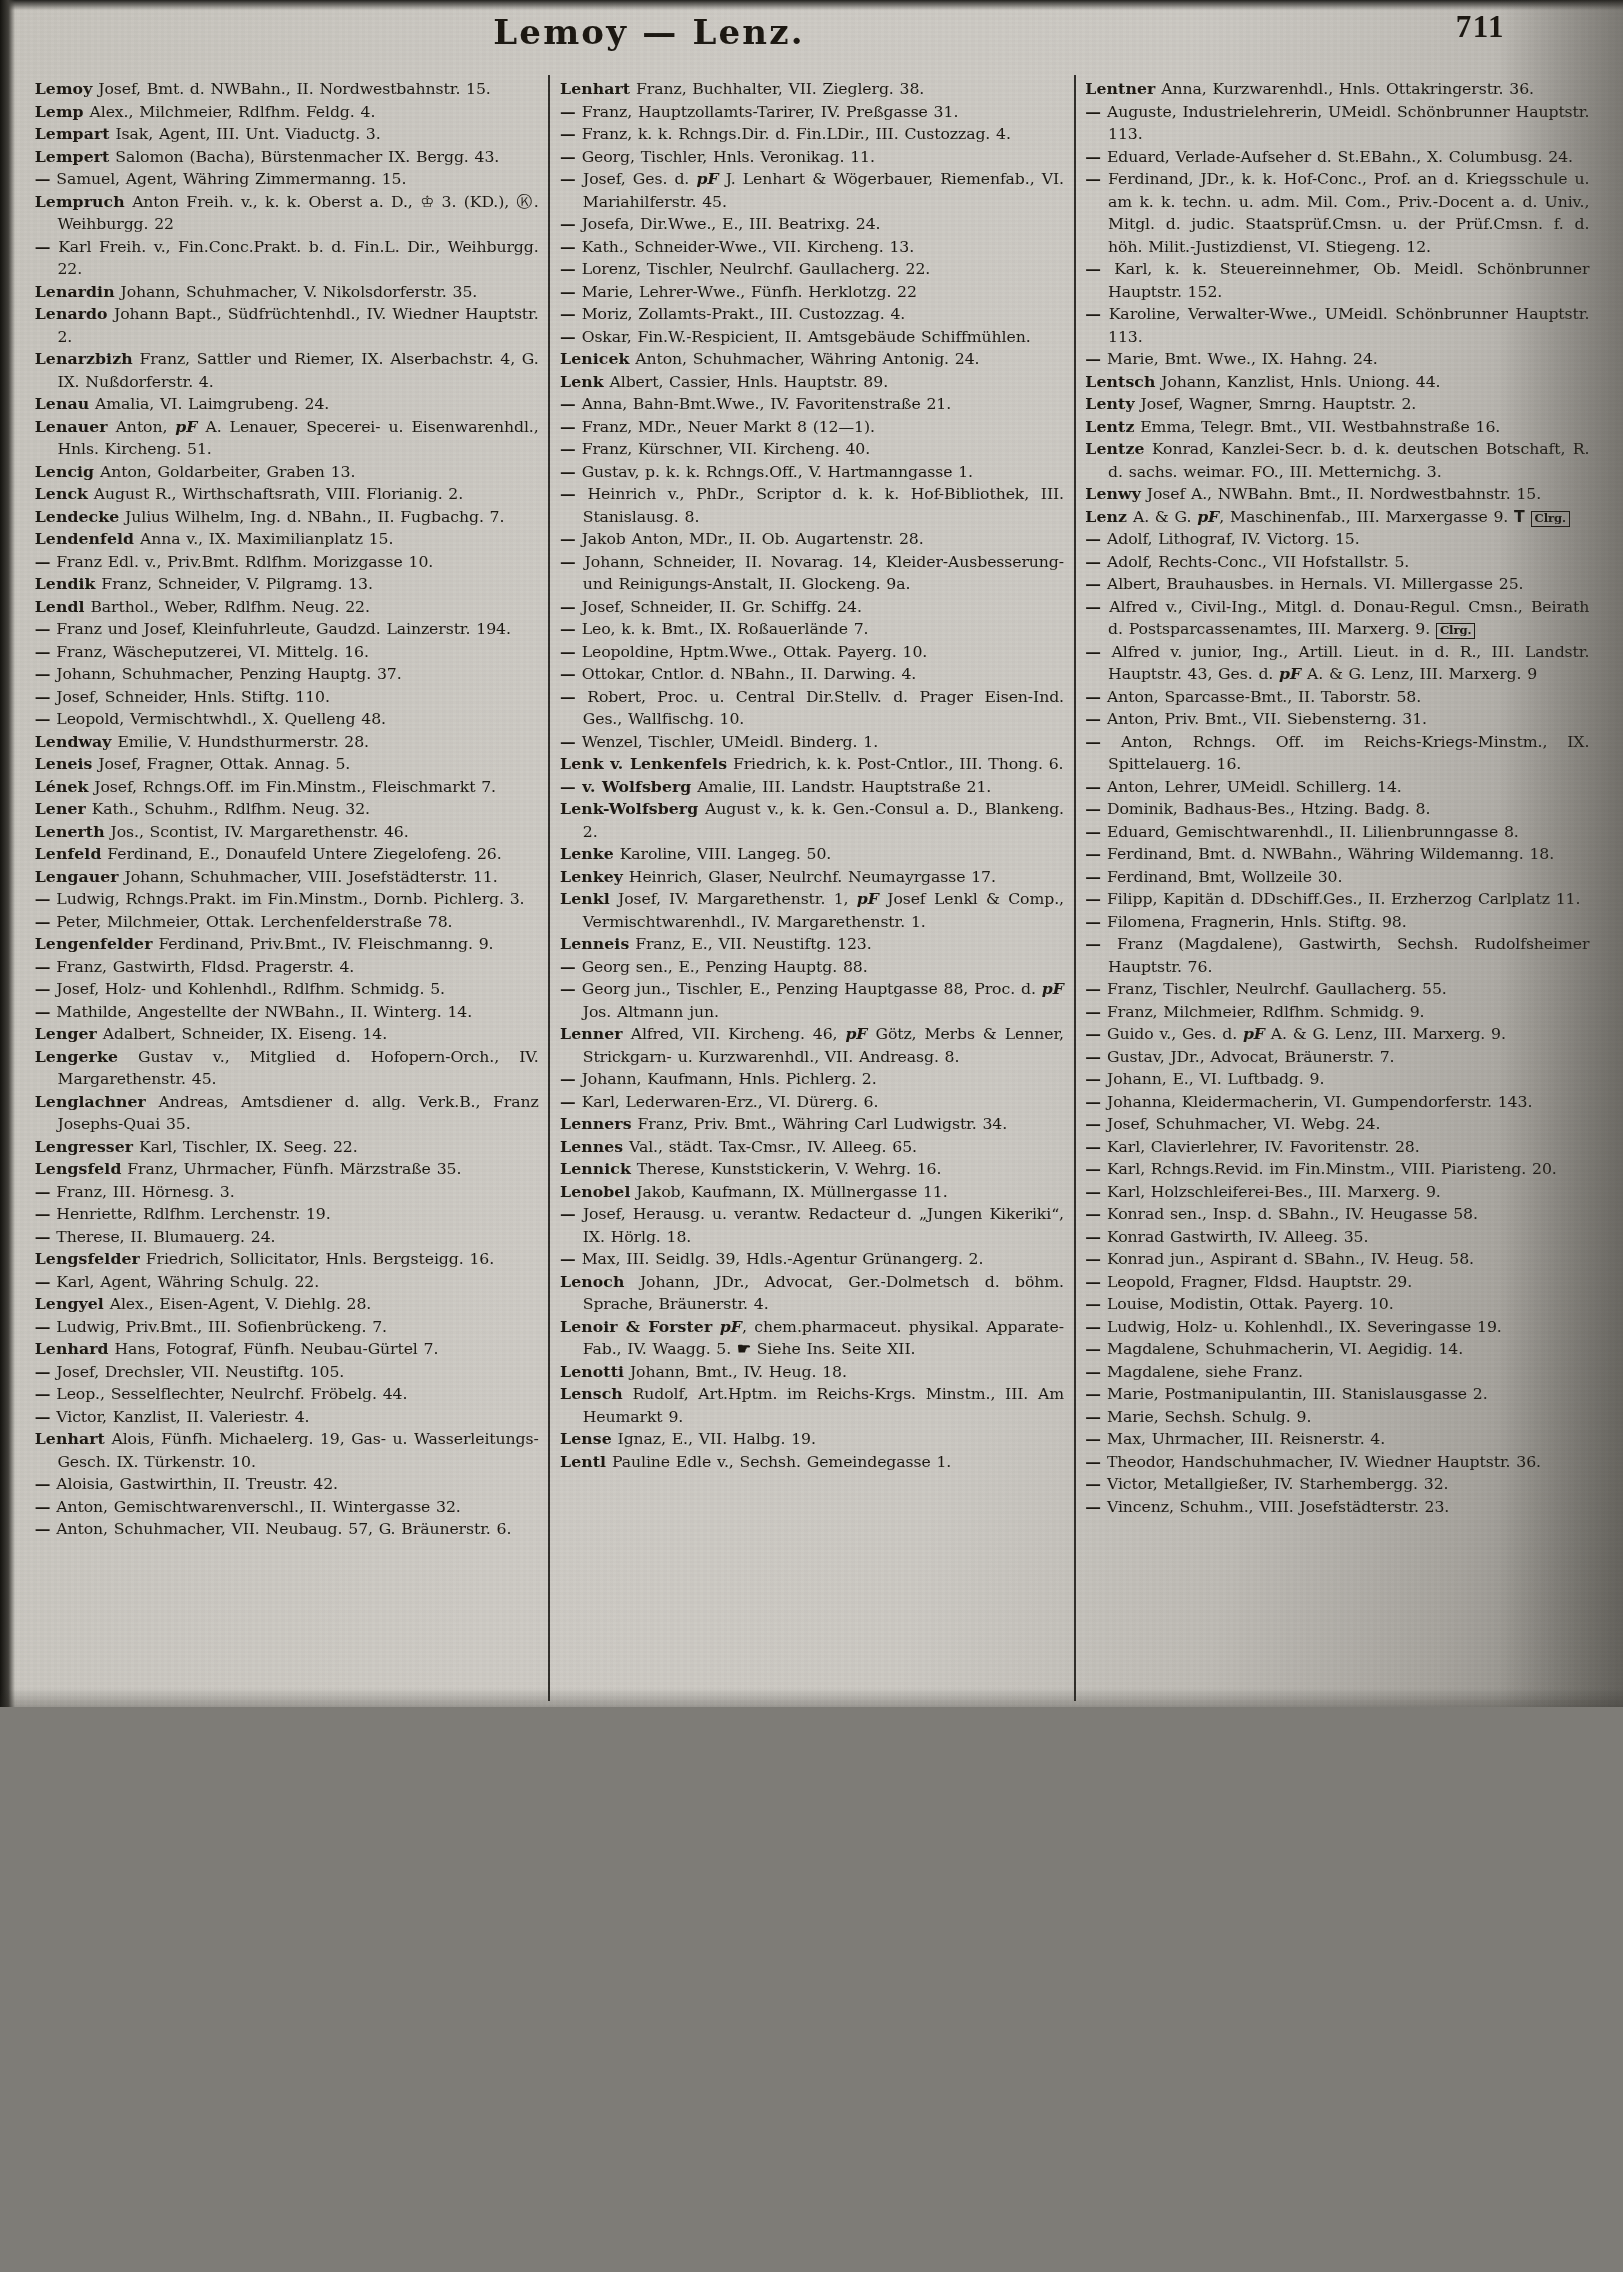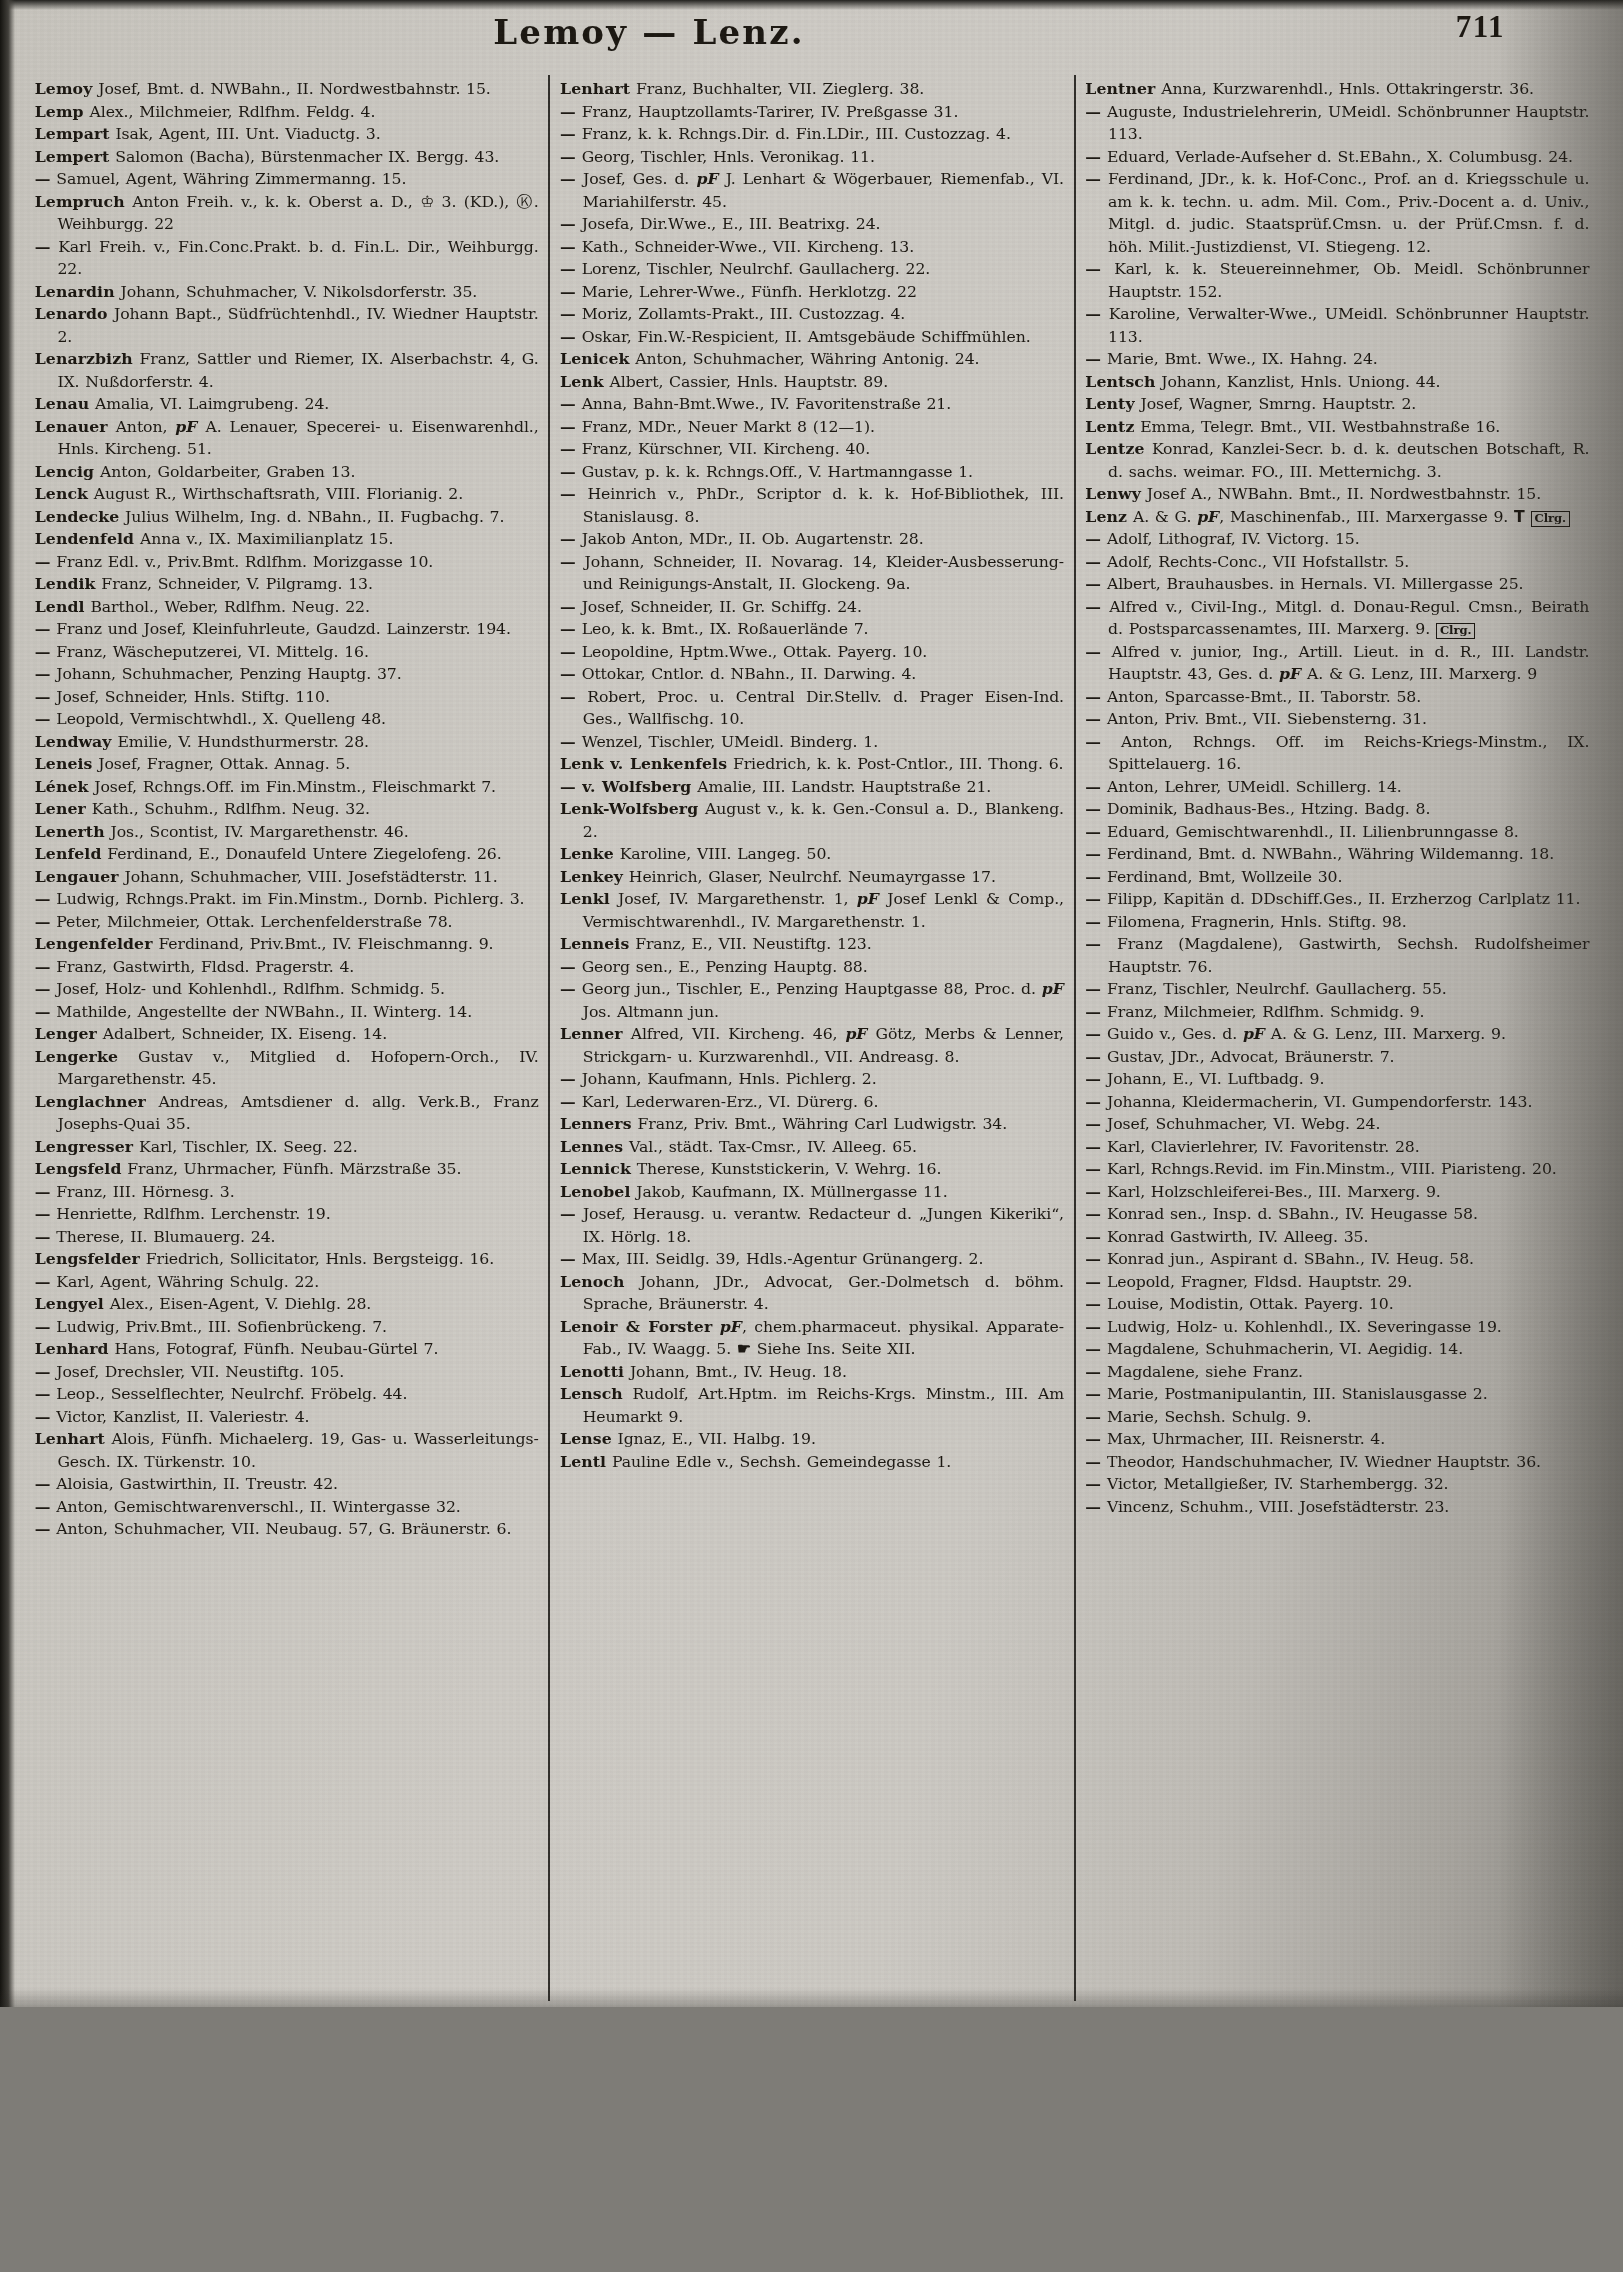--- a/index.html
+++ b/index.html
@@ -1,17 +1,17 @@
 <!DOCTYPE html>
 <html style="font-size:12px"><head>
 <meta charset="utf-8">
 <style>
   html,body{margin:0;padding:0;background:#7e7c77;}
   .scan{
-    position:relative;width:1624px;height:2007px;overflow:hidden;
+    position:relative;width:1624px;height:1707px;overflow:hidden;
     background:
       linear-gradient(100deg, #c6c3bc 0%, #cdcac4 40%, #cbc8c2 62%, #bdbab4 78%, #a5a29c 90%, #84827c 100%);
     font-family:"DejaVu Serif", serif;
     color:#17130d;
   }
   .edge-top{position:absolute;top:0;left:0;right:0;height:10.4px;
     background:linear-gradient(#23221f,rgba(35,34,31,0));pointer-events:none;}
   .edge-left{position:absolute;top:0;bottom:0;left:0;width:15px;
     background:linear-gradient(to right,#14130f,#413f3a 55%,rgba(65,63,58,0));pointer-events:none;}
   .edge-right{position:absolute;top:0;bottom:0;right:0;width:127px;

